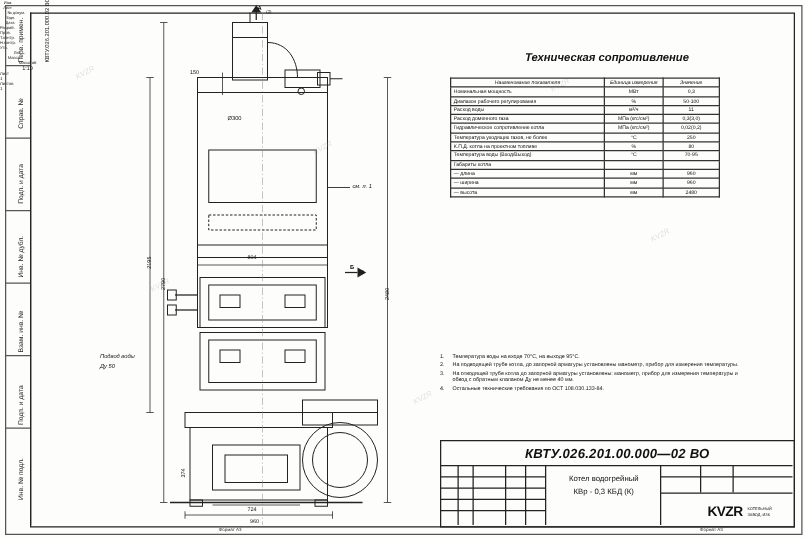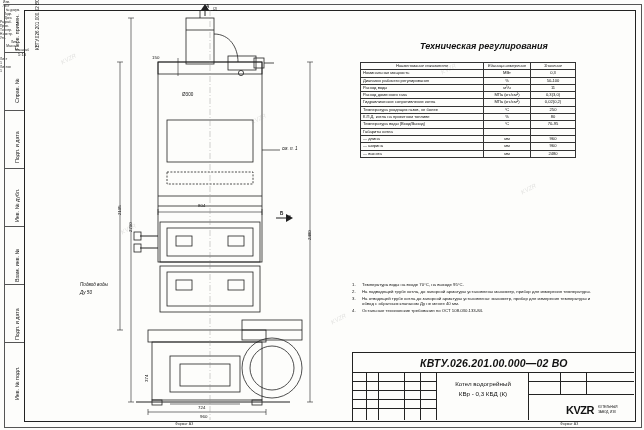--- a/index.html
+++ b/index.html
@@ -170,21 +170,21 @@
   <div class="dimv" style="left:307px;top:240px;">2480</div>
   <div class="dimv" style="left:144px;top:382px;">374</div>
 
   <div class="wm" style="left:60px;top:60px;">KVZR</div>
   <div class="wm" style="left:250px;top:120px;">KVZR</div>
   <div class="wm" style="left:120px;top:230px;">KVZR</div>
   <div class="wm" style="left:440px;top:70px;">KVZR</div>
   <div class="wm" style="left:520px;top:190px;">KVZR</div>
   <div class="wm" style="left:330px;top:320px;">KVZR</div>
 
-  <div class="tc-title" style="left:420px;top:41px;">Техническая регулирования</div>
+  <div class="tc-title" style="left:420px;top:41px;">Техническая сопротивление</div>
 
   <table class="spec" style="left:360px;top:62px;">
     <thead>
       <tr>
         <th class="tdname">Наименование показателя</th>
         <th class="tdunit">Единица измерения</th>
         <th class="tdval">Значение</th>
       </tr>
     </thead>
     <tbody>

